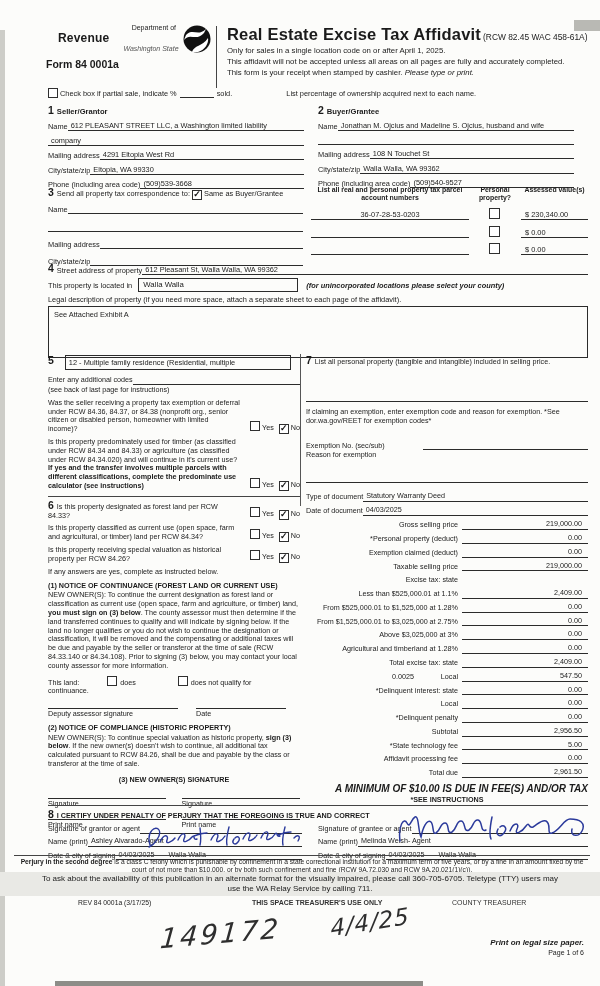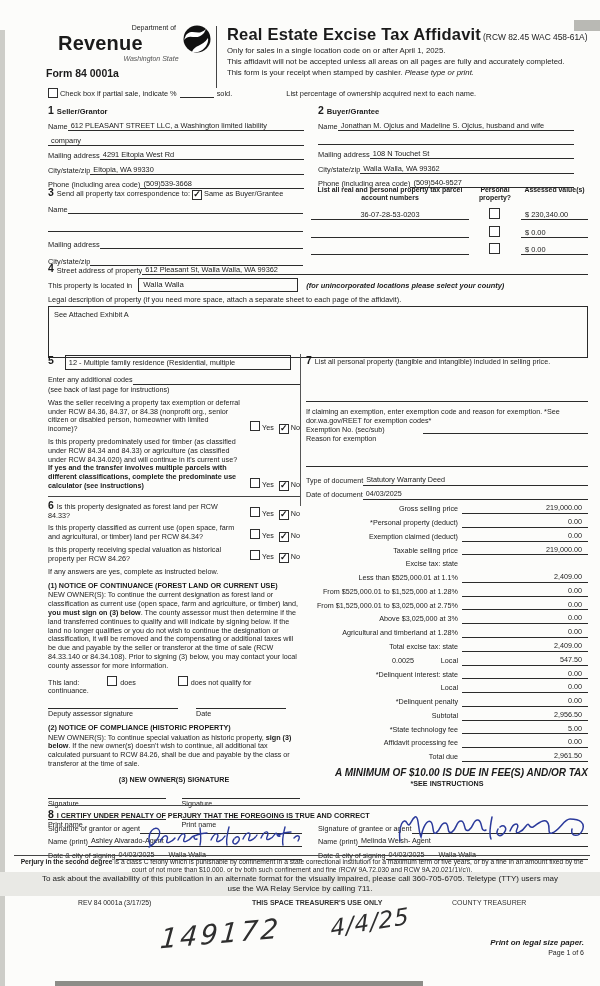--- a/index.html
+++ b/index.html
@@ -11,21 +11,21 @@
   .cb{display:inline-block;width:8px;height:8px;border:1px solid #2f2f2f;background:#fff;
       font-size:9px;line-height:7px;font-weight:bold;text-align:center;vertical-align:-1px;
       color:#111;overflow:visible;margin:0 2px 0 0;}
   .yn{white-space:nowrap;}
   .yn .cb{margin-left:5px;}
   .secnum{font-weight:bold;font-size:10.5px;margin-right:3px;}
   
   .hdr{position:absolute;left:46px;top:24px;right:12px;display:flex;}
   .logoBlk{width:170px;position:relative;}
   .deptline{display:flex;justify-content:flex-end;align-items:flex-start;padding-right:40px;font-size:7px;}
-  .revword{font-size:20px;font-weight:bold;letter-spacing:.2px;margin-top:-2px;padding-left:12px;}
+  .revword{font-size:12px;font-weight:bold;letter-spacing:.2px;margin-top:-2px;padding-left:12px;}
   .wastate{font-style:italic;color:#555;font-size:7px;text-align:center;padding-left:40px;}
   .formno{font-size:10.5px;font-weight:bold;margin-top:4px;}
   .logoSvg{position:absolute;right:4px;top:0;}
   .vline{width:1px;background:#444;margin:2px 10px 0 0;height:62px;}
   .titleBlk{flex:1;}
   .title{font-size:16.5px;font-weight:bold;letter-spacing:.2px;}
   .rcw{font-size:8.4px;font-weight:normal;}
   .subnote{font-size:7.8px;margin-top:1.5px;}
   
   .partial{position:absolute;left:48px;top:88px;right:12px;display:flex;align-items:flex-end;}
@@ -322,21 +322,21 @@
       <div class="c"><span>Print name</span></div>
     </div>
   </div>
 
   <div class="colR">
     <div><span class="secnum">7</span><span>List all personal property (tangible and intangible) included in selling price.</span></div>
     <div class="fld" style="margin-top:26px;">
         <span class="ulflex"></span>
       </div>
     <div style="margin-top:6px;">If claiming an exemption, enter exemption code and reason for exemption. *See dor.wa.gov/REET for exemption codes*</div>
-    <div class="fld" style="margin-top:0;">
+    <div class="fld" style="margin-top:16px;">
         <span class="lbl">Exemption No. (sec/sub)</span>
         <span class="ulflex" style="margin-left:38px;"></span>
       </div>
     <div style="margin-top:1px;">Reason for exemption</div>
     <div class="fld" style="margin-top:14px;">
         <span class="ulflex"></span>
       </div>
     <div class="fld" style="margin-top:9px;">
         <span class="lbl">Type of document</span>
         <span class="ulflex">Statutory Warranty Deed</span>

